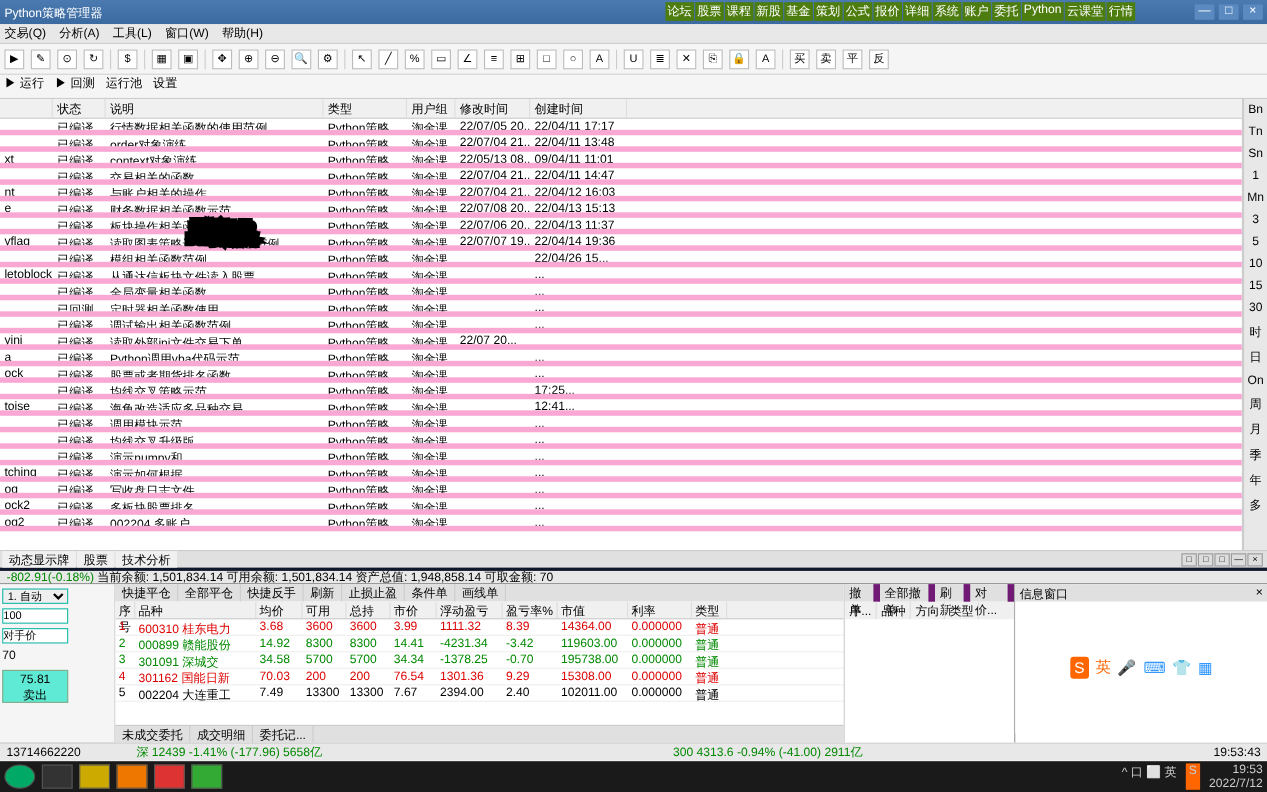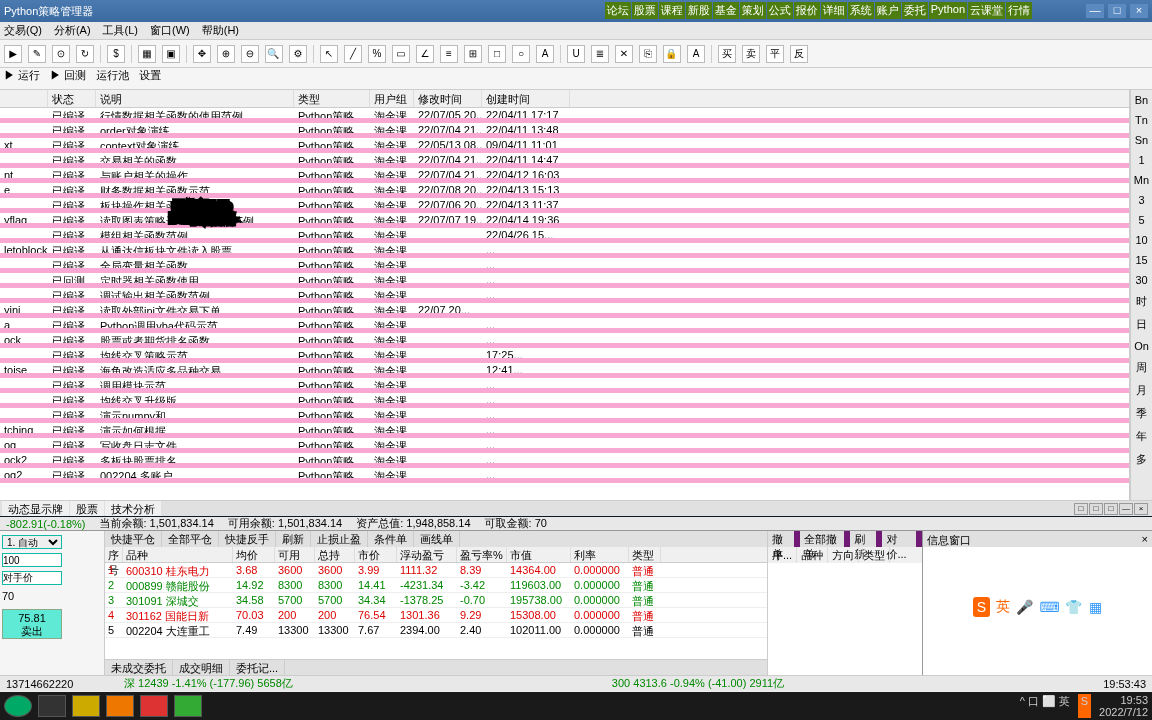--- a/index.html
+++ b/index.html
@@ -20,21 +20,21 @@
 .grid{flex:1;background:#fff;overflow:hidden;border-right:1px solid #ccc}
 .grid-head{display:flex;background:#f0f0f0;border-bottom:1px solid #ccc;height:18px}
 .grid-head div{padding:2px 4px;border-right:1px solid #ddd}
 .grid-row{display:flex;border-bottom:5px solid #f9a8d4;height:15px;font-size:11px}
 .grid-row div{padding:1px 4px;white-space:nowrap;overflow:hidden}
 .c0{width:48px}.c1{width:48px}.c2{width:198px}.c3{width:76px}.c4{width:44px}.c5{width:68px}.c6{width:88px}
 .right-sidebar{width:22px;background:#e8e8e8;display:flex;flex-direction:column;align-items:center;gap:8px;padding-top:4px;font-size:10px;border-left:1px solid #ccc}
 .right-sidebar div{cursor:pointer}
 .bottom-tabs{background:#e0e0e0;height:16px;display:flex;gap:1px;padding:0 2px;font-size:10px;border-top:1px solid #ccc}
 .bottom-tabs span{background:#f0f0f0;padding:1px 6px;cursor:pointer}
-.statusbar1{background:#e8e8e8;height:14px;display:flex;align-items:center;padding:0 6px;gap:14px;font-size:10px;border-top:1px solid #0f172a}
+.statusbar1{background:#e8e8e8;height:14px;display:flex;align-items:center;padding:0 6px;gap:3px;font-size:10px;border-top:3px solid #0f172a}
 .trade-panel{display:flex;height:145px;background:#f5f5f5;border-top:1px solid #999}
 .trade-left{width:105px;border-right:1px solid #ccc;padding:2px;font-size:10px}
 .trade-left .row{display:flex;align-items:center;height:18px;gap:2px}
 .trade-left input,.trade-left select{width:60px;height:14px;font-size:10px;border:1px solid #14b8a6}
 .trade-left .sell-btn{width:60px;height:30px;background:#5eead4;border:1px solid #8a8;margin-top:4px;text-align:center;font-size:11px;padding-top:2px}
 .trade-mid{flex:1;display:flex;flex-direction:column}
 .trade-mid-tabs{display:flex;height:16px;background:#e0e0e0;font-size:10px}
 .trade-mid-tabs span{padding:1px 6px;border-right:1px solid #ccc;cursor:pointer}
 .positions{flex:1;background:#fff;overflow:auto}
 .pos-head{display:flex;background:#f0f0f0;height:16px;font-size:10px;border-bottom:1px solid #ccc}

